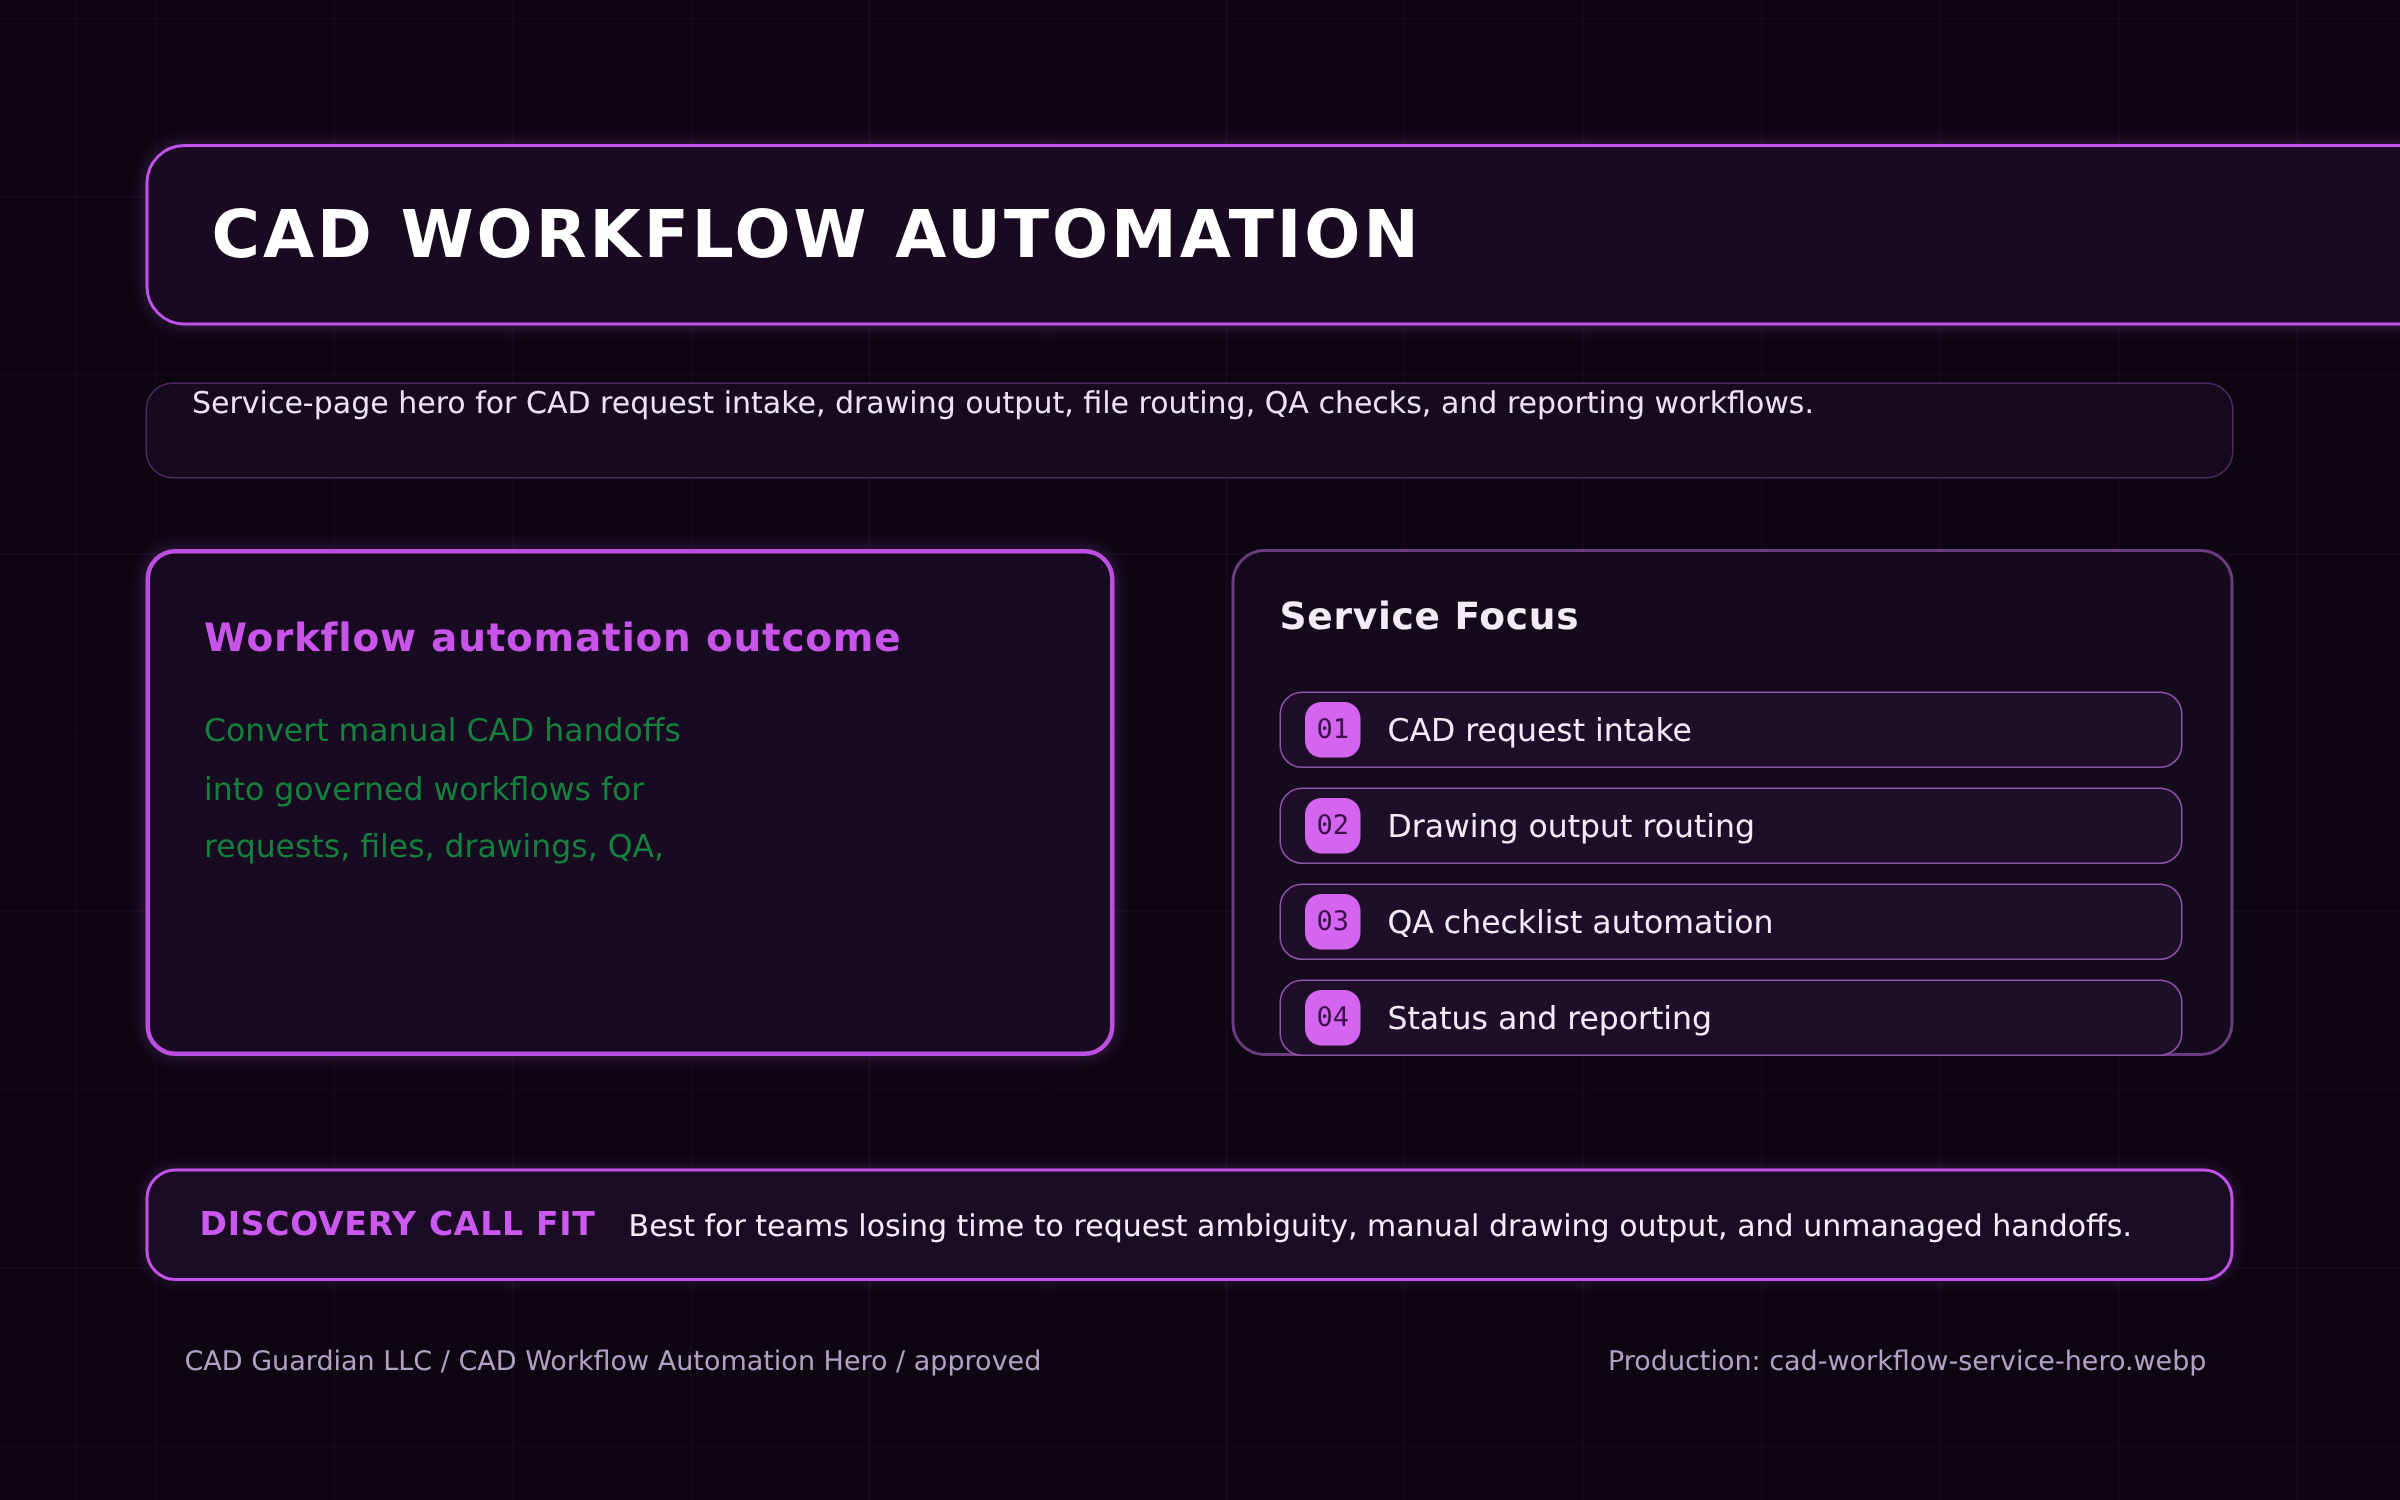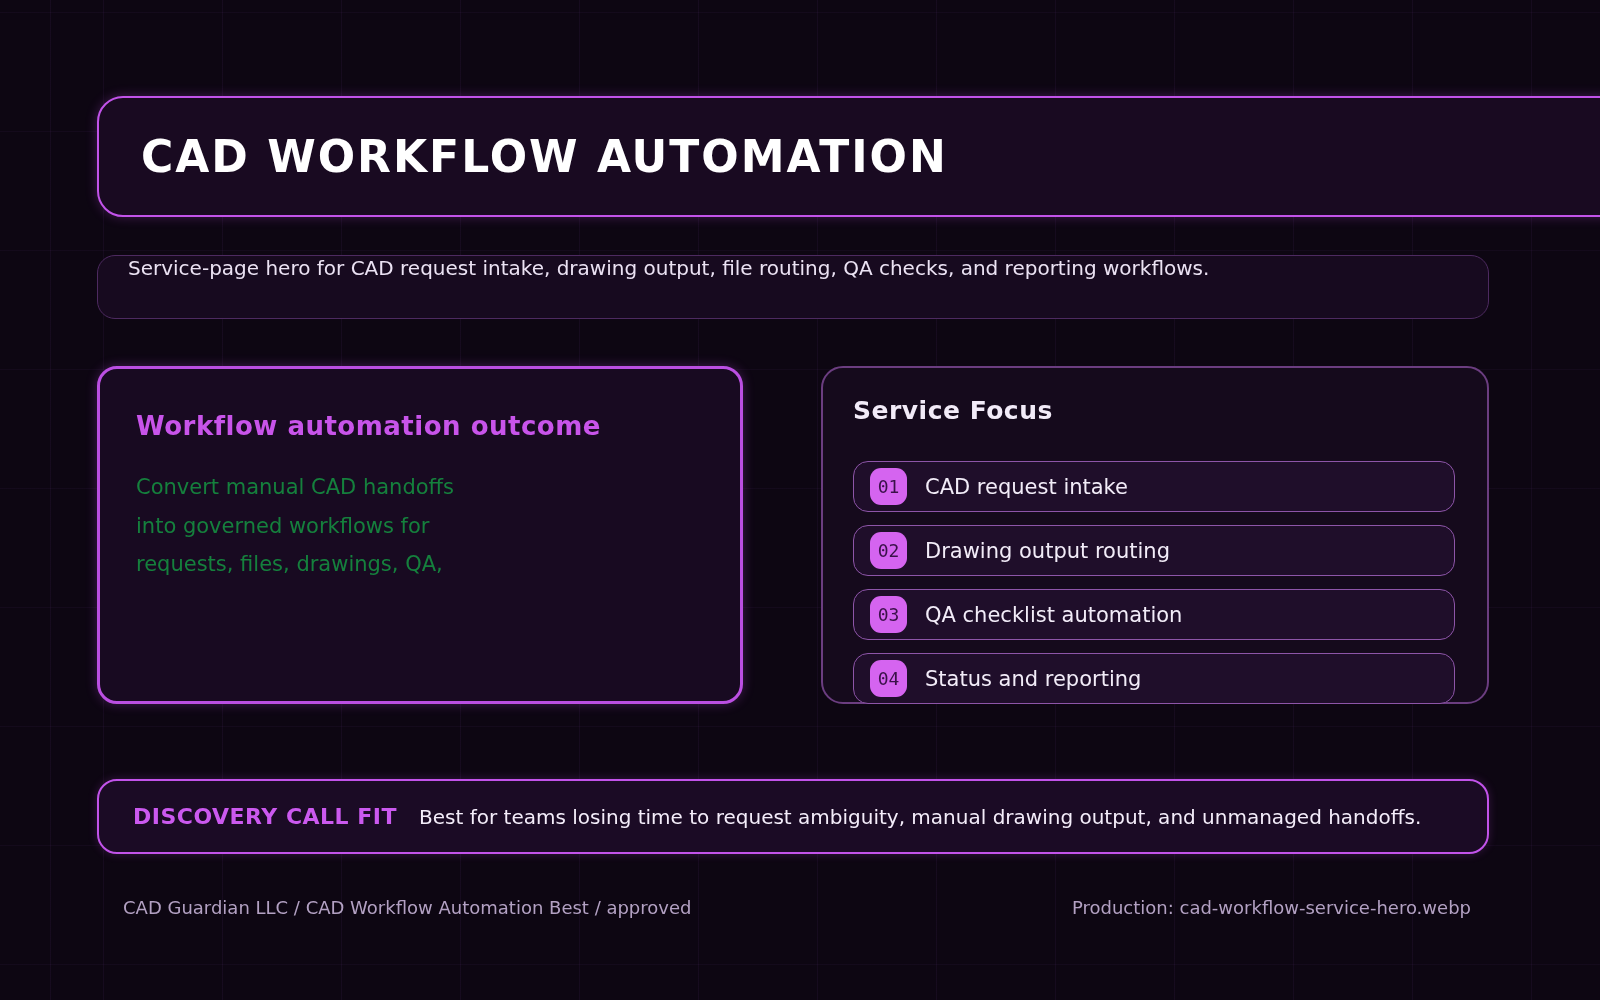--- a/index.html
+++ b/index.html
@@ -115,17 +115,17 @@
       </div>
     </div>
   </section>
 
   <section class="discovery-bar">
     <span class="discovery-label">DISCOVERY CALL FIT</span>
     <span class="discovery-text">Best for teams losing time to request ambiguity, manual drawing output, and unmanaged handoffs.</span>
   </section>
 
   <div class="page-footer">
-    <span>CAD Guardian LLC / CAD Workflow Automation Best / approved</span>
+    <span>CAD Guardian LLC / CAD Workflow Automation Hero / approved</span>
     <span>Production: cad-workflow-service-hero.webp</span>
   </div>
 
 </div>
 
 </body></html>

